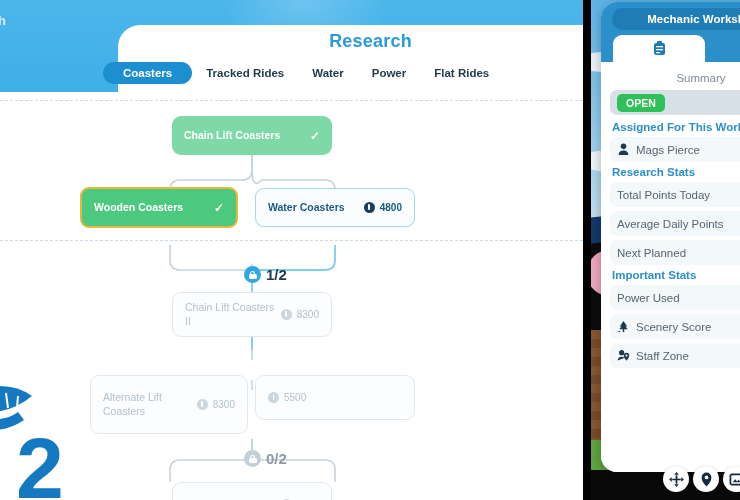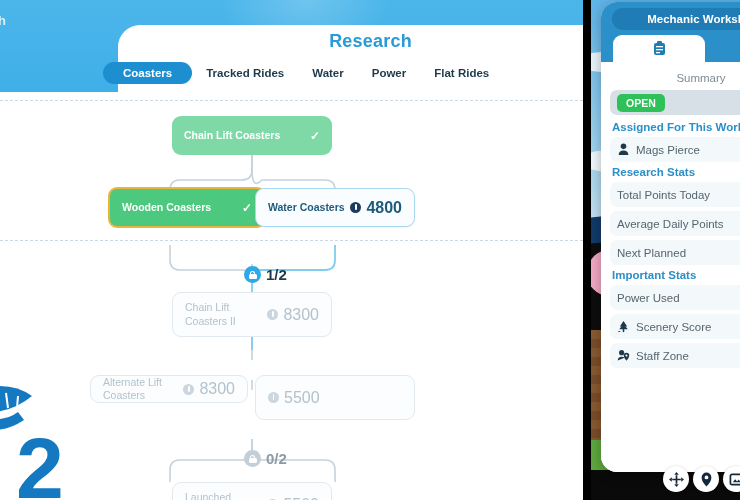--- a/index.html
+++ b/index.html
@@ -78,21 +78,21 @@
   .coin{
     width:11px; height:11px; border-radius:50%; flex:0 0 auto;
     display:inline-block; position:relative;
   }
   .coin.dark{ background:#1b3c5e; }
   .coin.grey{ background:#cbd6de; }
   .coin::after{
     content:""; position:absolute; left:4.5px; top:2px; width:1.6px; height:6px;
     background:#fff; border-radius:1px;
   }
-  .cost{ font-size:16px; font-weight:700; }
+  .cost{ font-size:10px; font-weight:700; }
   .node.avail .cost{ color:#1d5b7d; }
   .node.locked .cost{ color:#b3c2cc; }
 
   
   .gate{ position:absolute; display:flex; align-items:center; gap:5px; }
   .gate .circle{
     width:17px; height:17px; border-radius:50%; display:flex;
     align-items:center; justify-content:center;
   }
   .gate.blue .circle{ background:#2ea8e6; }
@@ -233,21 +233,21 @@
       </g>
     </svg>
 
     <div class="node done" style="left:172px; top:24px; width:160px; height:39px;">
       <span class="nlabel">Chain Lift Coasters</span>
       <span class="nright">
         <span class="check">✓</span>
       </span>
     </div>
 
-    <div class="node done selected" style="left:108px; top:95px; width:158px; height:41px;">
+    <div class="node done selected" style="left:80px; top:95px; width:158px; height:41px;">
       <span class="nlabel">Wooden Coasters</span>
       <span class="nright">
         <span class="check">✓</span>
       </span>
     </div>
 
     <div class="node avail" style="left:255px; top:96px; width:160px; height:39px;">
       <span class="nlabel">Water Coasters</span>
       <span class="nright">
         <span class="coin dark"></span>
@@ -266,21 +266,21 @@
     </div>
 
     <div class="node locked" style="left:172px; top:200px; width:160px; height:45px; align-items:center;">
       <span class="nlabel" style="max-width:92px; font-weight:400;">Chain Lift Coasters II</span>
       <span class="nright">
         <span class="coin grey"></span>
         <span class="cost" style="font-weight:400;">8300</span>
       </span>
     </div>
 
-    <div class="node locked" style="left:90px; top:283px; width:158px; height:28px;">
+    <div class="node locked" style="left:90px; top:283px; width:158px; height:59px;">
       <span class="nlabel" style="max-width:78px; font-weight:400;">Alternate Lift Coasters</span>
       <span class="nright">
         <span class="coin grey"></span>
         <span class="cost" style="font-weight:400;">8300</span>
       </span>
     </div>
 
     <div class="node locked" style="left:255px; top:283px; width:160px; height:45px;">
       <span class="nright">
         <span class="coin grey"></span>

